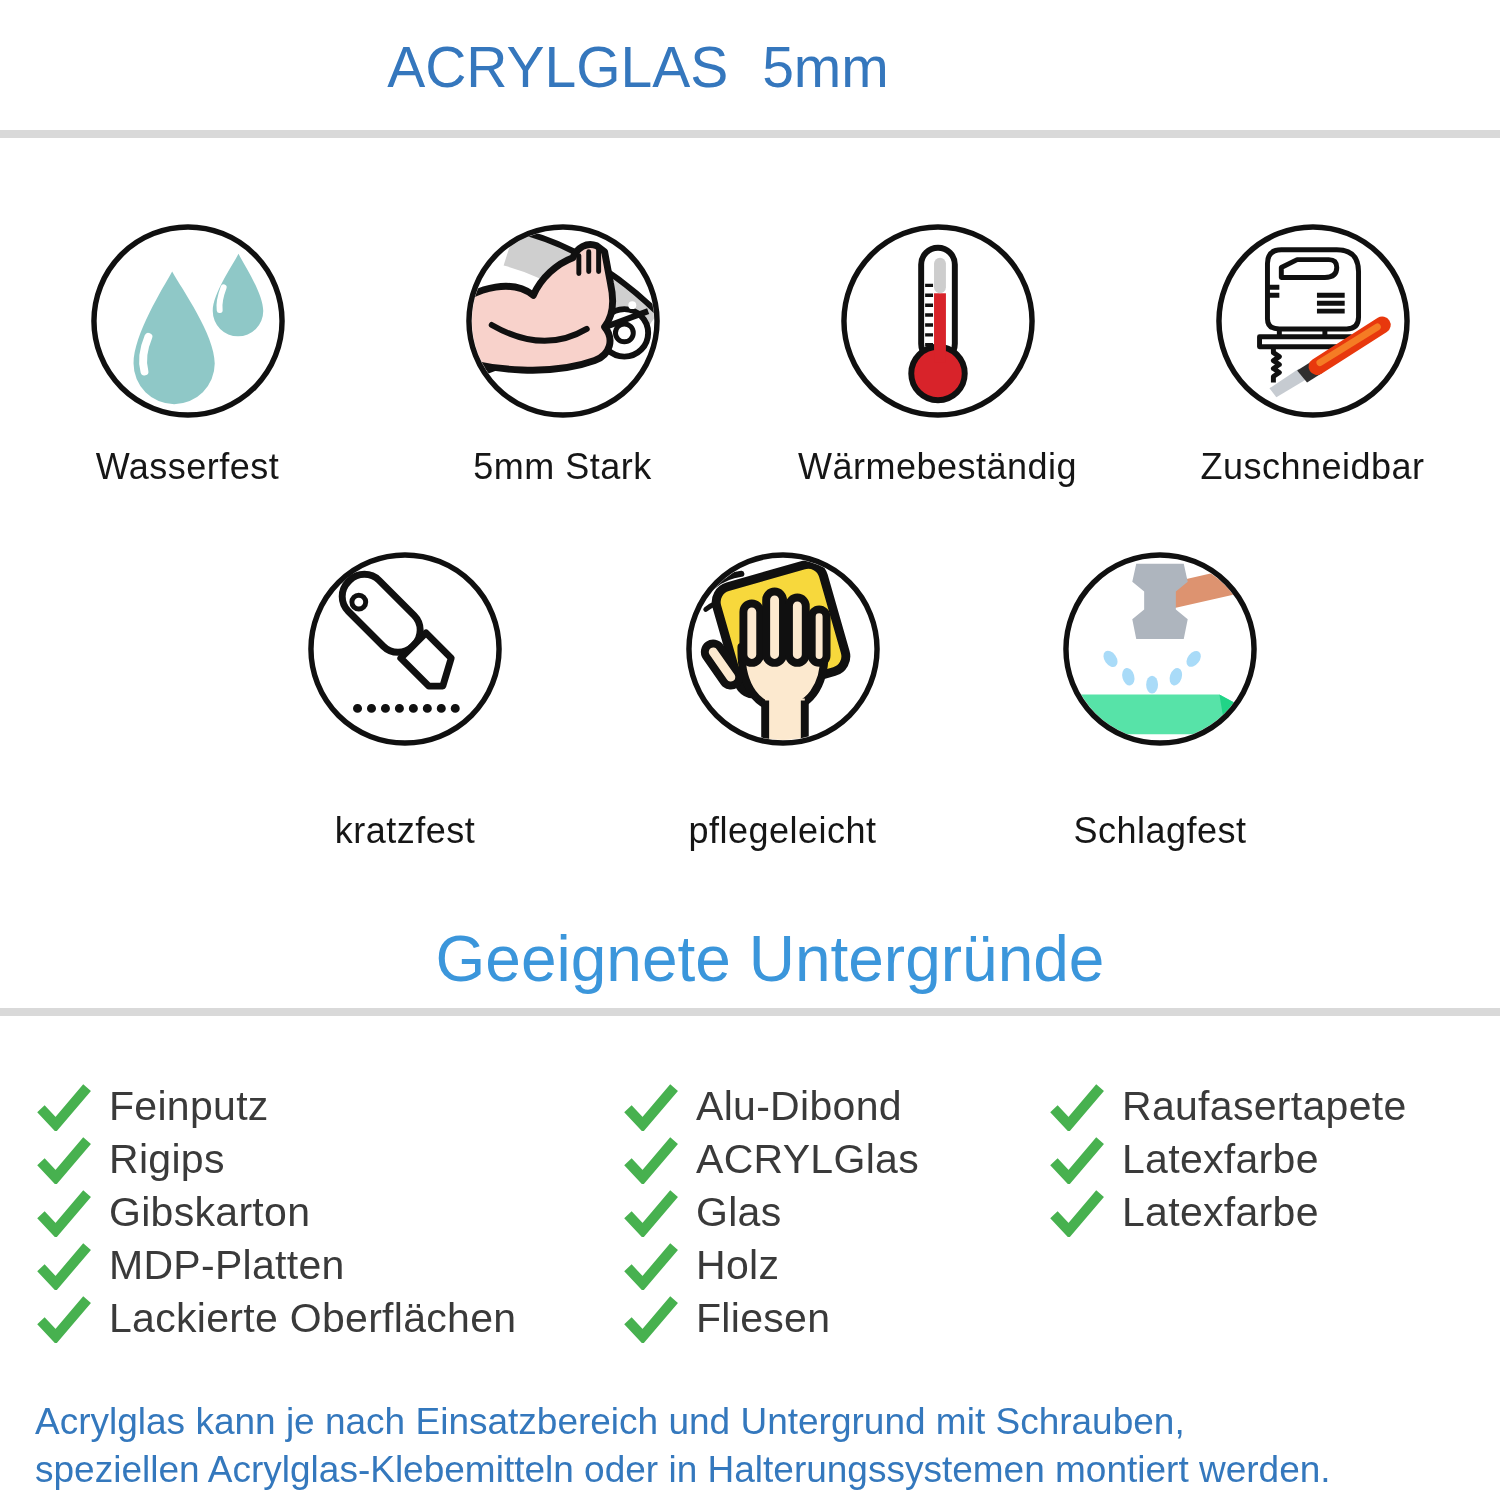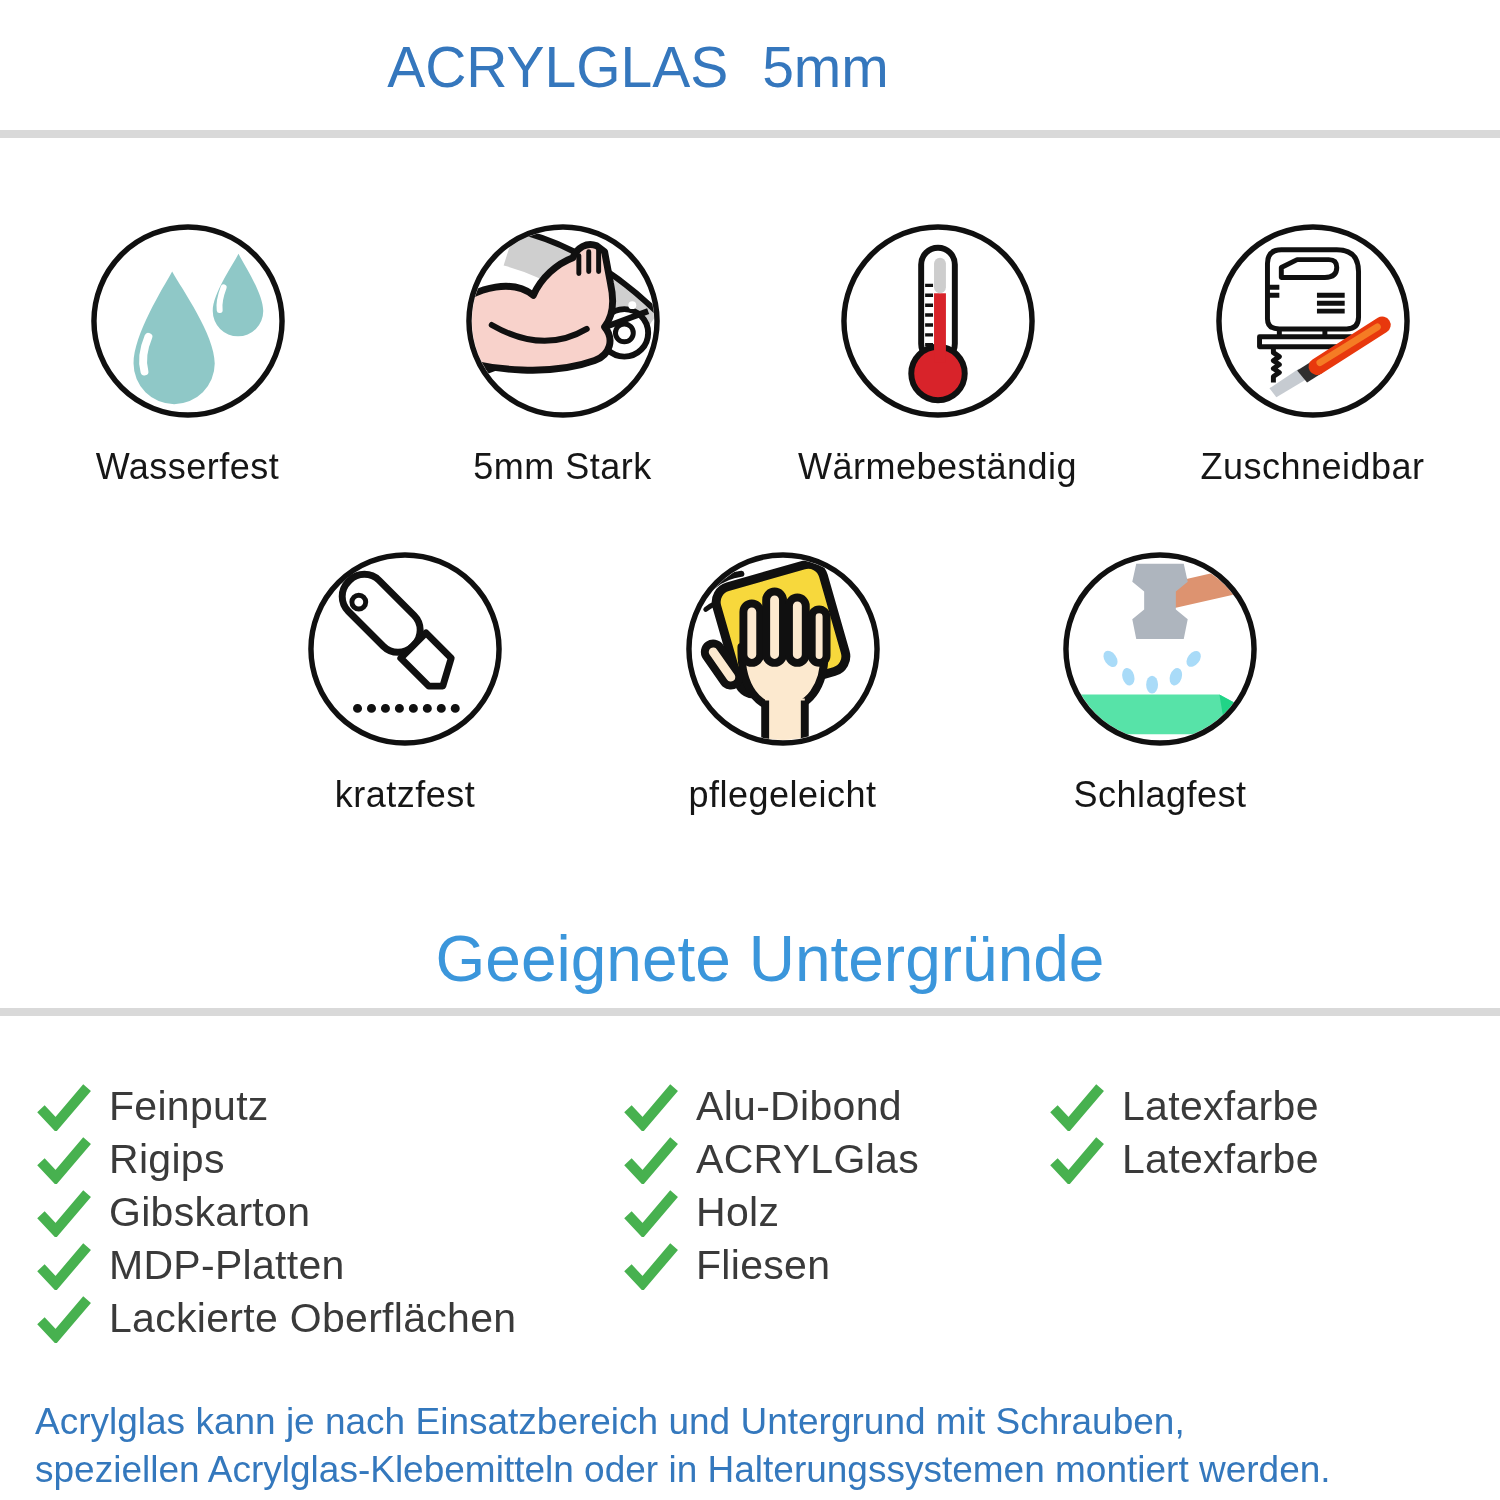--- a/index.html
+++ b/index.html
@@ -11,21 +11,21 @@
     position:absolute;top:34px;left:0;width:1276px;text-align:center;
     font-size:57px;font-weight:500;color:#3577BD;word-spacing:18px;letter-spacing:0px;
   }
   .bar{position:absolute;left:0;width:1500px;height:8px;background:#D9D9D9;}
   .bar-top{top:130px;}
   .bar-mid{top:1008px;}
   .feature-row{position:absolute;display:flex;}
   .row1{top:222px;left:0;width:1500px;justify-content:space-around;}
   .row2{top:550px;left:235px;width:1095px;justify-content:space-between;}
   .feature{display:flex;flex-direction:column;align-items:center;width:350px;}
-  .row2 .feature{width:340px;}
+  .row2 .feature{width:340px;gap:36px;}
   .icon-wrap{width:198px;height:198px;}
   .feature-label{
     margin-top:26px;font-size:36px;color:#161616;white-space:nowrap;letter-spacing:0.5px;
   }
   .section-heading{
     position:absolute;top:922px;left:0;width:1500px;text-align:center;
     font-size:64px;font-weight:500;color:#3B96DB;margin-left:20px;
   }
   .check-col{position:absolute;top:1080px;}
   .col-1{left:35px;}
@@ -243,31 +243,43 @@
   <div class="check-item">
     <svg class="check-glyph" viewBox="0 0 60 52">
         <path d="M5 28 L21 45 L55 5" stroke="#47B14F" stroke-width="11" fill="none"></path>
       </svg>
     <span class="check-label">ACRYLGlas</span>
   </div>
   <div class="check-item">
     <svg class="check-glyph" viewBox="0 0 60 52">
         <path d="M5 28 L21 45 L55 5" stroke="#47B14F" stroke-width="11" fill="none"></path>
       </svg>
+    <span class="check-label">Glas</span>
+  </div>
+  <div class="check-item">
+    <svg class="check-glyph" viewBox="0 0 60 52">
+        <path d="M5 28 L21 45 L55 5" stroke="#47B14F" stroke-width="11" fill="none"></path>
+      </svg>
     <span class="check-label">Holz</span>
   </div>
   <div class="check-item">
     <svg class="check-glyph" viewBox="0 0 60 52">
         <path d="M5 28 L21 45 L55 5" stroke="#47B14F" stroke-width="11" fill="none"></path>
       </svg>
     <span class="check-label">Fliesen</span>
   </div>
 </div>
 
 <div class="check-col col-3">
+  <div class="check-item">
+    <svg class="check-glyph" viewBox="0 0 60 52">
+        <path d="M5 28 L21 45 L55 5" stroke="#47B14F" stroke-width="11" fill="none"></path>
+      </svg>
+    <span class="check-label">Raufasertapete</span>
+  </div>
   <div class="check-item">
     <svg class="check-glyph" viewBox="0 0 60 52">
         <path d="M5 28 L21 45 L55 5" stroke="#47B14F" stroke-width="11" fill="none"></path>
       </svg>
     <span class="check-label">Latexfarbe</span>
   </div>
   <div class="check-item">
     <svg class="check-glyph" viewBox="0 0 60 52">
         <path d="M5 28 L21 45 L55 5" stroke="#47B14F" stroke-width="11" fill="none"></path>
       </svg>

